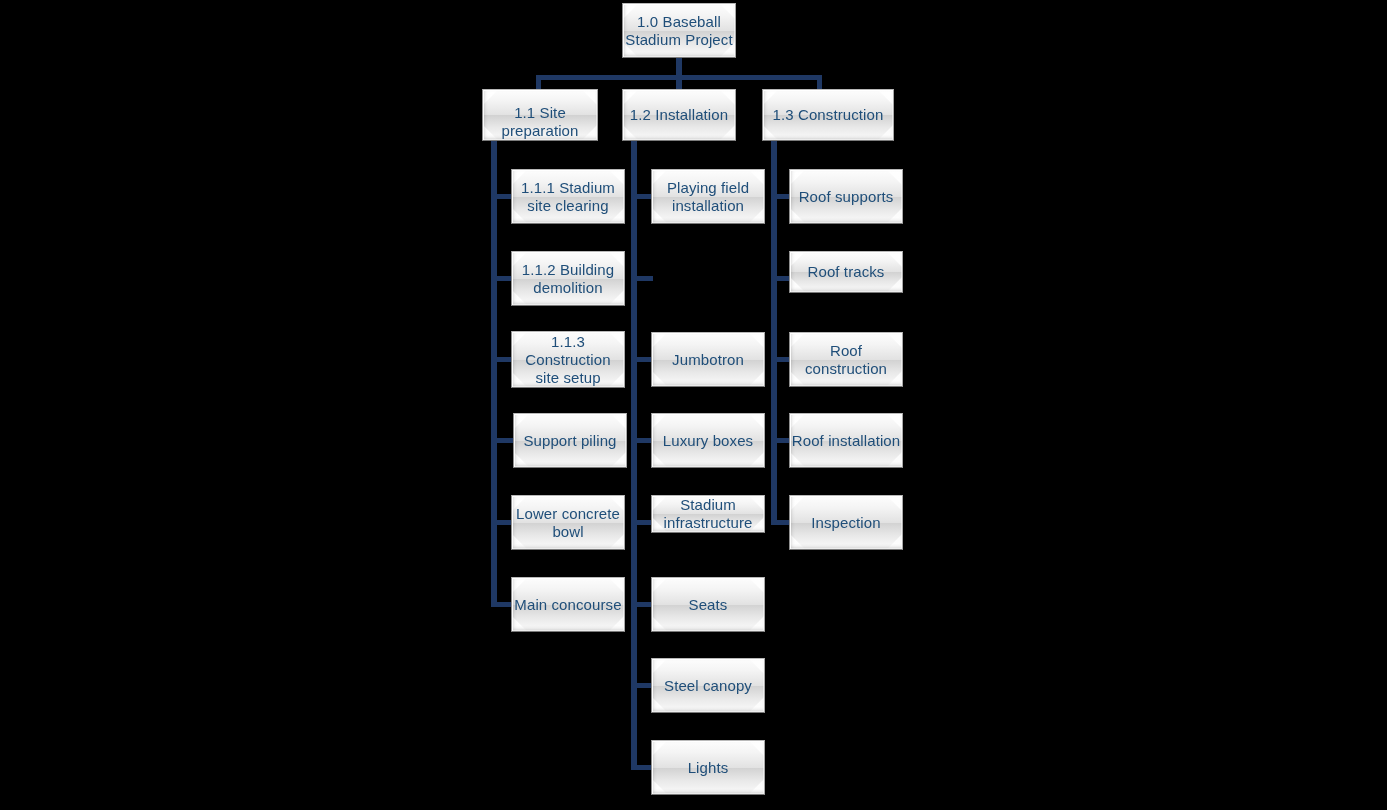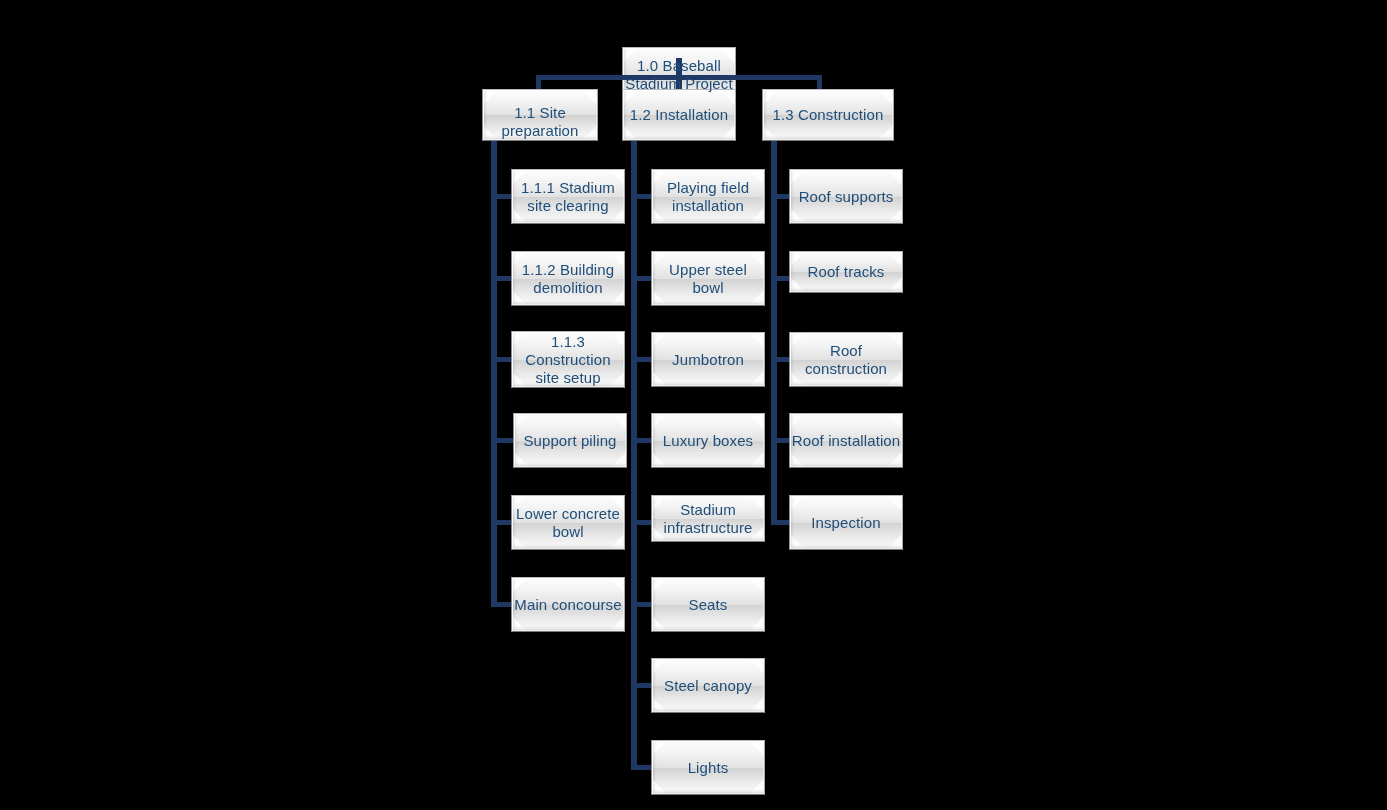--- a/index.html
+++ b/index.html
@@ -89,21 +89,21 @@
     white-space: normal;
     width: 130px;
   }
   .node.root .label.wrap { width: 112px; }
 </style>
 </head>
 <body>
 
 <div id="wbs-canvas">
 
-  <div class="node root" style="left:622px; top:3px; width:114px; height:55px;margin-top:44px;">
+  <div class="node root" style="left:622px; top:3px; width:114px; height:55px;">
     <span class="label wrap">1.0 Baseball Stadium Project</span>
   </div>
 
   <div class="line v" style="left:676px; top:58px; width:6px; height:22px;"></div>
 
   <div class="line h" style="left:536px; top:75px; width:286px; height:5px;"></div>
 
   <div class="line v" style="left:536px; top:75px; width:5px; height:15px;"></div>
   <div class="line v" style="left:676px; top:75px; width:6px; height:15px;"></div>
   <div class="line v" style="left:817px; top:75px; width:5px; height:15px;"></div>
@@ -151,30 +151,27 @@
   <div class="line h" style="left:631px; top:357px; width:22px; height:5px;"></div>
   <div class="line h" style="left:631px; top:438px; width:22px; height:5px;"></div>
   <div class="line h" style="left:631px; top:520px; width:22px; height:5px;"></div>
   <div class="line h" style="left:631px; top:602px; width:22px; height:5px;"></div>
   <div class="line h" style="left:631px; top:683px; width:22px; height:5px;"></div>
   <div class="line h" style="left:631px; top:765px; width:22px; height:5px;"></div>
 
   <div class="node" style="left:651px; top:169px; width:114px; height:55px;">
     <span class="label wrap">Playing field installation</span>
   </div>
-  <div class="node" style="left:651px; top:251px; width:114px; height:55px;">
-    <span class="label wrap">Upper steel bowl</span>
-  </div>
   <div class="node" style="left:651px; top:332px; width:114px; height:55px;">
     <span class="label">Jumbotron</span>
   </div>
   <div class="node" style="left:651px; top:413px; width:114px; height:55px;">
     <span class="label">Luxury boxes</span>
   </div>
-  <div class="node" style="left:651px; top:495px; width:114px; height:47px;justify-content:center;">
+  <div class="node" style="left:651px; top:495px; width:114px; height:38px;justify-content:center;">
     <span class="label wrap">Stadium infrastructure</span>
   </div>
   <div class="node" style="left:651px; top:577px; width:114px; height:55px;">
     <span class="label">Seats</span>
   </div>
   <div class="node" style="left:651px; top:658px; width:114px; height:55px;">
     <span class="label">Steel canopy</span>
   </div>
   <div class="node" style="left:651px; top:740px; width:114px; height:55px;">
     <span class="label">Lights</span>

